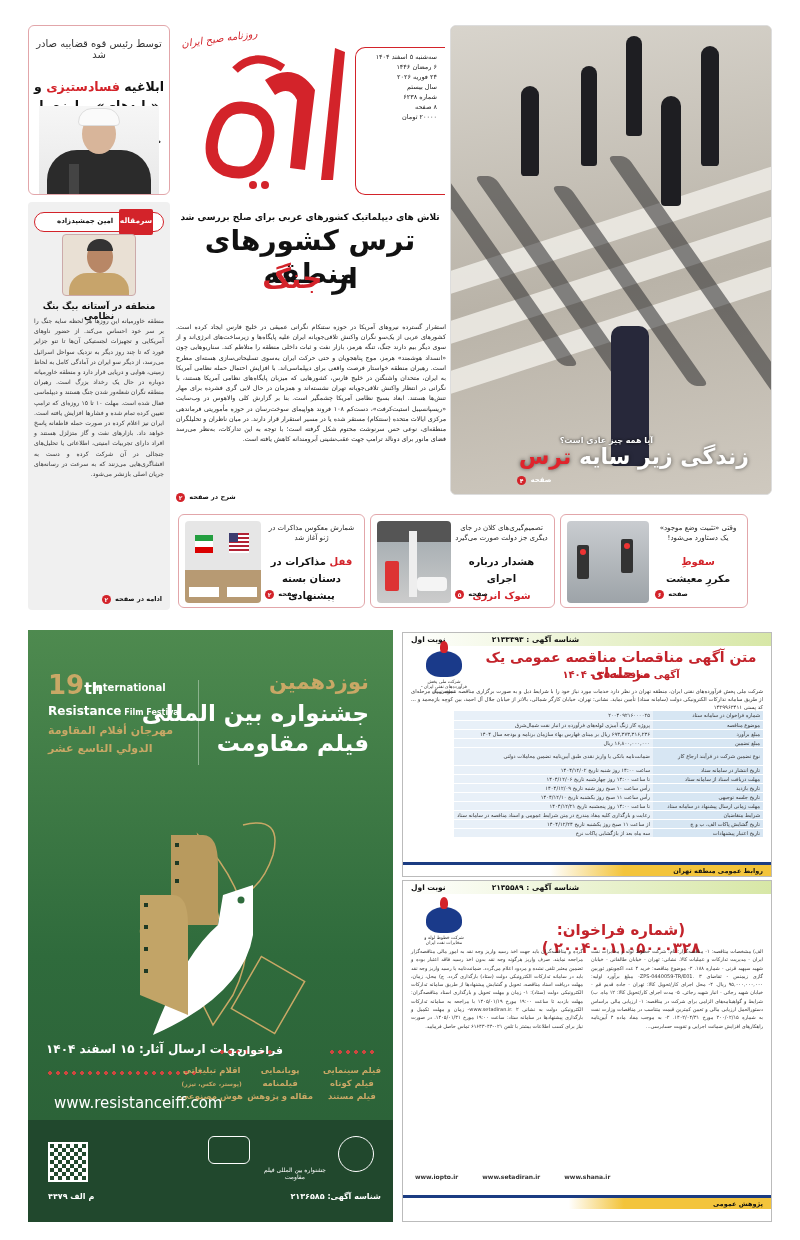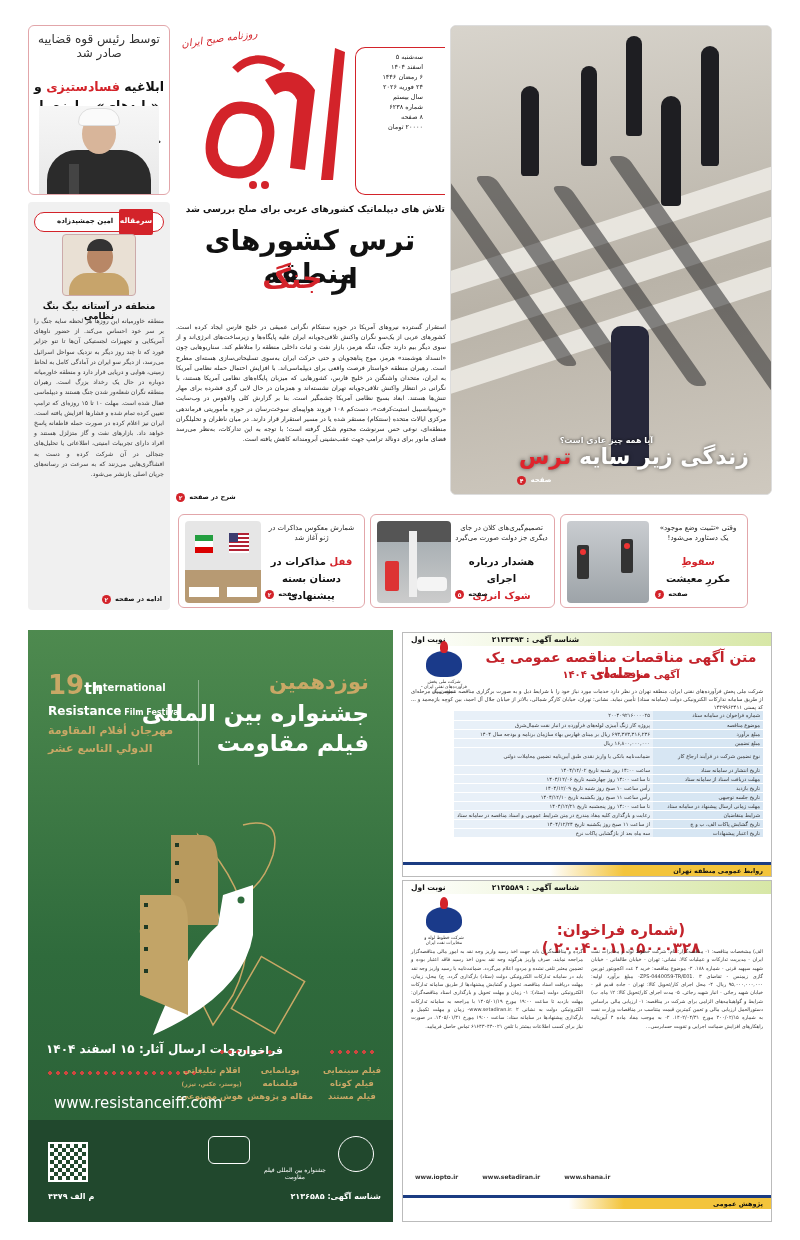--- a/index.html
+++ b/index.html
@@ -4,39 +4,39 @@
 <style>
 *{box-sizing:border-box;margin:0;padding:0}
 html,body{width:800px;height:1240px;background:#fff;overflow:hidden}
 body{font-family:"DejaVu Sans",sans-serif;color:#111;position:relative}
 .rtl{direction:rtl}
 .abs{position:absolute}
 .red{color:#d3232a}
 
 
 #topleft{left:28px;top:25px;width:142px;height:170px;border:1px solid #e2a6aa;border-radius:6px;overflow:hidden;background:#fff}
-#topleft .kicker{font-size:12px;text-align:center;color:#333;margin-top:6px}
+#topleft .kicker{font-size:10px;text-align:center;color:#333;margin-top:12px}
 #topleft .hl{font-size:12.5px;font-weight:bold;text-align:center;line-height:19px;margin-top:17px}
 #topleft .pg{font-size:6.5px;font-weight:bold;margin:3px 8px 0 0}
 .pgdot{display:inline-block;width:9px;height:9px;border-radius:50%;background:#d3232a;color:#fff;font-size:6px;line-height:9px;text-align:center;vertical-align:middle;margin-right:2px}
 #topleft .photo{position:absolute;left:10px;right:10px;bottom:0;height:88px;background:linear-gradient(#f6f6f6,#e8e8e8)}
 .person-head{position:absolute;left:50%;transform:translateX(-50%);top:8px;width:34px;height:40px;border-radius:50%;background:#d8b59a}
 .turban{position:absolute;left:50%;transform:translateX(-50%);top:2px;width:42px;height:18px;border-radius:21px 21px 6px 6px;background:#fafafa;border:1px solid #ddd}
 .robe{position:absolute;left:8px;right:8px;bottom:0;height:44px;border-radius:30px 30px 0 0;background:#2b2b2b}
 .mic{position:absolute;left:30px;bottom:0;width:10px;height:30px;background:#444}
 
 
 #mast{left:175px;top:25px;width:270px;height:170px}
 #mast .logo{position:absolute;left:20px;top:15px;width:160px;height:150px}
-#mast .infobox{position:absolute;right:0;top:22px;width:90px;height:148px;border:1.5px solid #d3232a;border-radius:10px 0 0 10px;border-right:none;padding:4px 22px}
+#mast .infobox{position:absolute;right:0;top:22px;width:90px;height:148px;border:1.5px solid #d3232a;border-radius:10px 0 0 10px;border-right:none;padding:4px 8px}
 #mast .infobox div{font-size:6.5px;line-height:10px;color:#222}
 #mast .tag{position:absolute;left:6px;top:8px;font-size:10px;color:#d3232a;font-style:italic;transform:rotate(-8deg)}
 
 
-#kicker{left:175px;top:204px;width:270px;font-size:9px;font-weight:bold;text-align:right}
+#kicker{left:175px;top:212px;width:270px;font-size:9px;font-weight:bold;text-align:center}
 #hl1{left:175px;top:224px;width:270px;font-size:28px;font-weight:bold;text-align:center;letter-spacing:-1px}
 #hl2{left:175px;top:262px;width:270px;font-size:28px;font-weight:bold;text-align:center}
 #body{left:176px;top:322px;width:270px;font-size:6.3px;line-height:10.2px;text-align:justify;color:#222}
 #cont{left:176px;top:493px;font-size:6.5px;font-weight:bold}
 
 
 #edit{left:28px;top:202px;width:142px;height:408px;background:#f0f0f0;border-radius:4px}
 #edit .bar{position:absolute;left:6px;right:6px;top:10px;height:20px;border:1px solid #d3232a;border-radius:10px;background:#fff}
 #edit .bar .author{position:absolute;left:22px;top:4px;font-size:7px;font-weight:bold}
 #edit .bar .tagred{position:absolute;right:10px;top:-4px;width:34px;height:26px;background:#d3232a;color:#fff;font-size:7.5px;font-weight:bold;text-align:center;line-height:24px;border-radius:2px}

